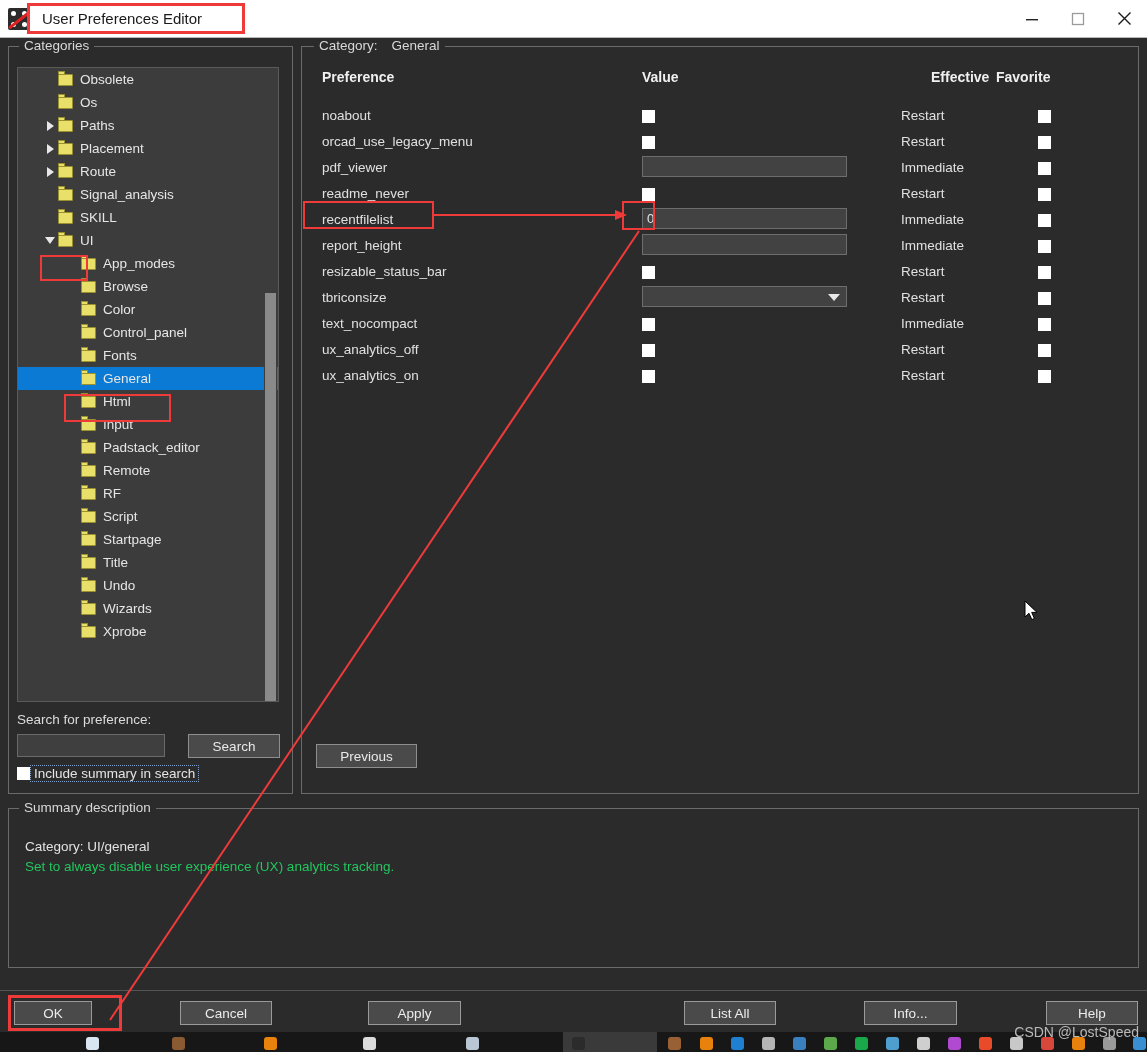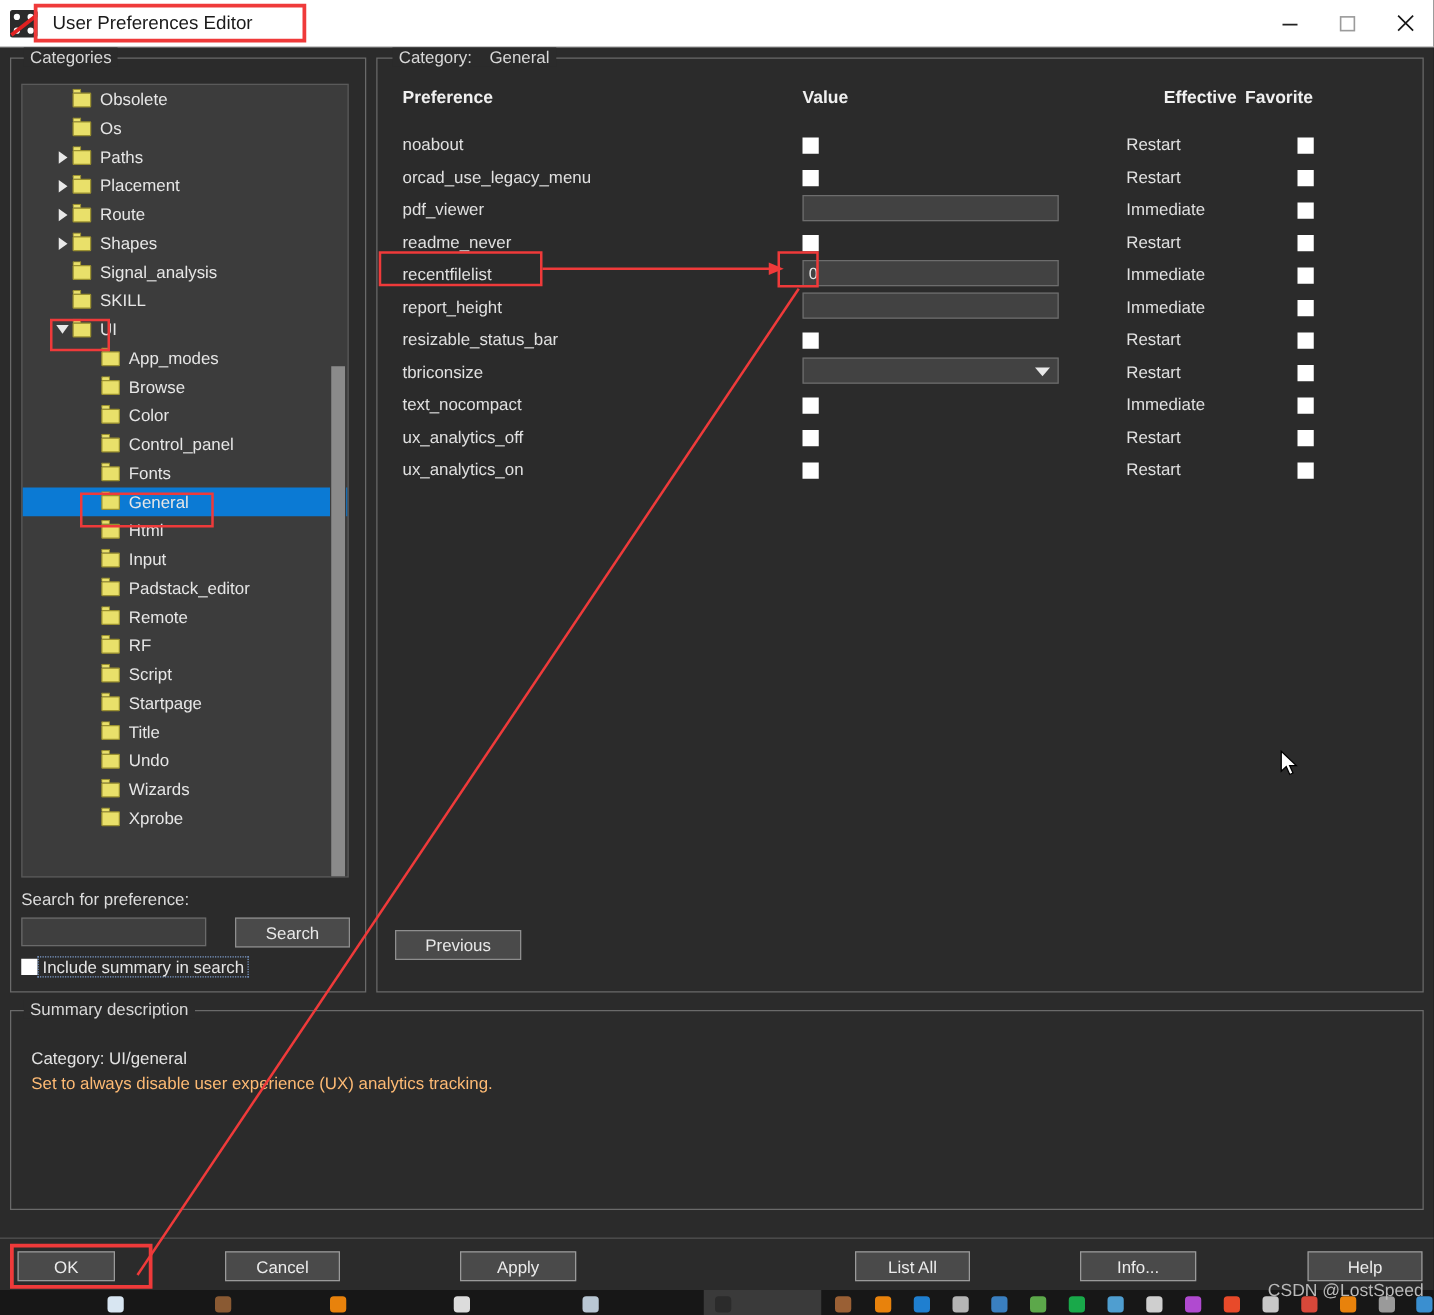--- a/index.html
+++ b/index.html
@@ -273,21 +273,21 @@
   }
 
   
   #summary-box { left: 8px; top: 770px; width: 1131px; height: 160px; }
   #summary-line-1 {
     position: absolute; left: 16px; top: 30px;
     font-size: 13.5px; color: #e2e2e2;
   }
   #summary-line-2 {
     position: absolute; left: 16px; top: 50px;
-    font-size: 13.5px; color: #fdba74;
+    font-size: 13.5px; color: #22c55e;
   }
 
   
   #footer {
     position: absolute; left: 0; top: 990px;
     width: 1147px; height: 42px;
     background: #2b2b2b;
     border-top: 1px solid #555;
     box-sizing: border-box;
   }
@@ -409,27 +409,20 @@
             </span>
             <span class="folder"></span>
             <span>Placement</span>
           </div>
           <div class="tree-row indent-1">
             <span class="arrow collapsed">
               <i></i>
             </span>
             <span class="folder"></span>
             <span>Route</span>
-          </div>
-          <div class="tree-row indent-1">
-            <span class="arrow collapsed">
-              <i></i>
-            </span>
-            <span class="folder"></span>
-            <span>Shapes</span>
           </div>
           <div class="tree-row indent-1">
             <span class="arrow none"></span>
             <span class="folder"></span>
             <span>Signal_analysis</span>
           </div>
           <div class="tree-row indent-1">
             <span class="arrow none"></span>
             <span class="folder"></span>
             <span>SKILL</span>

